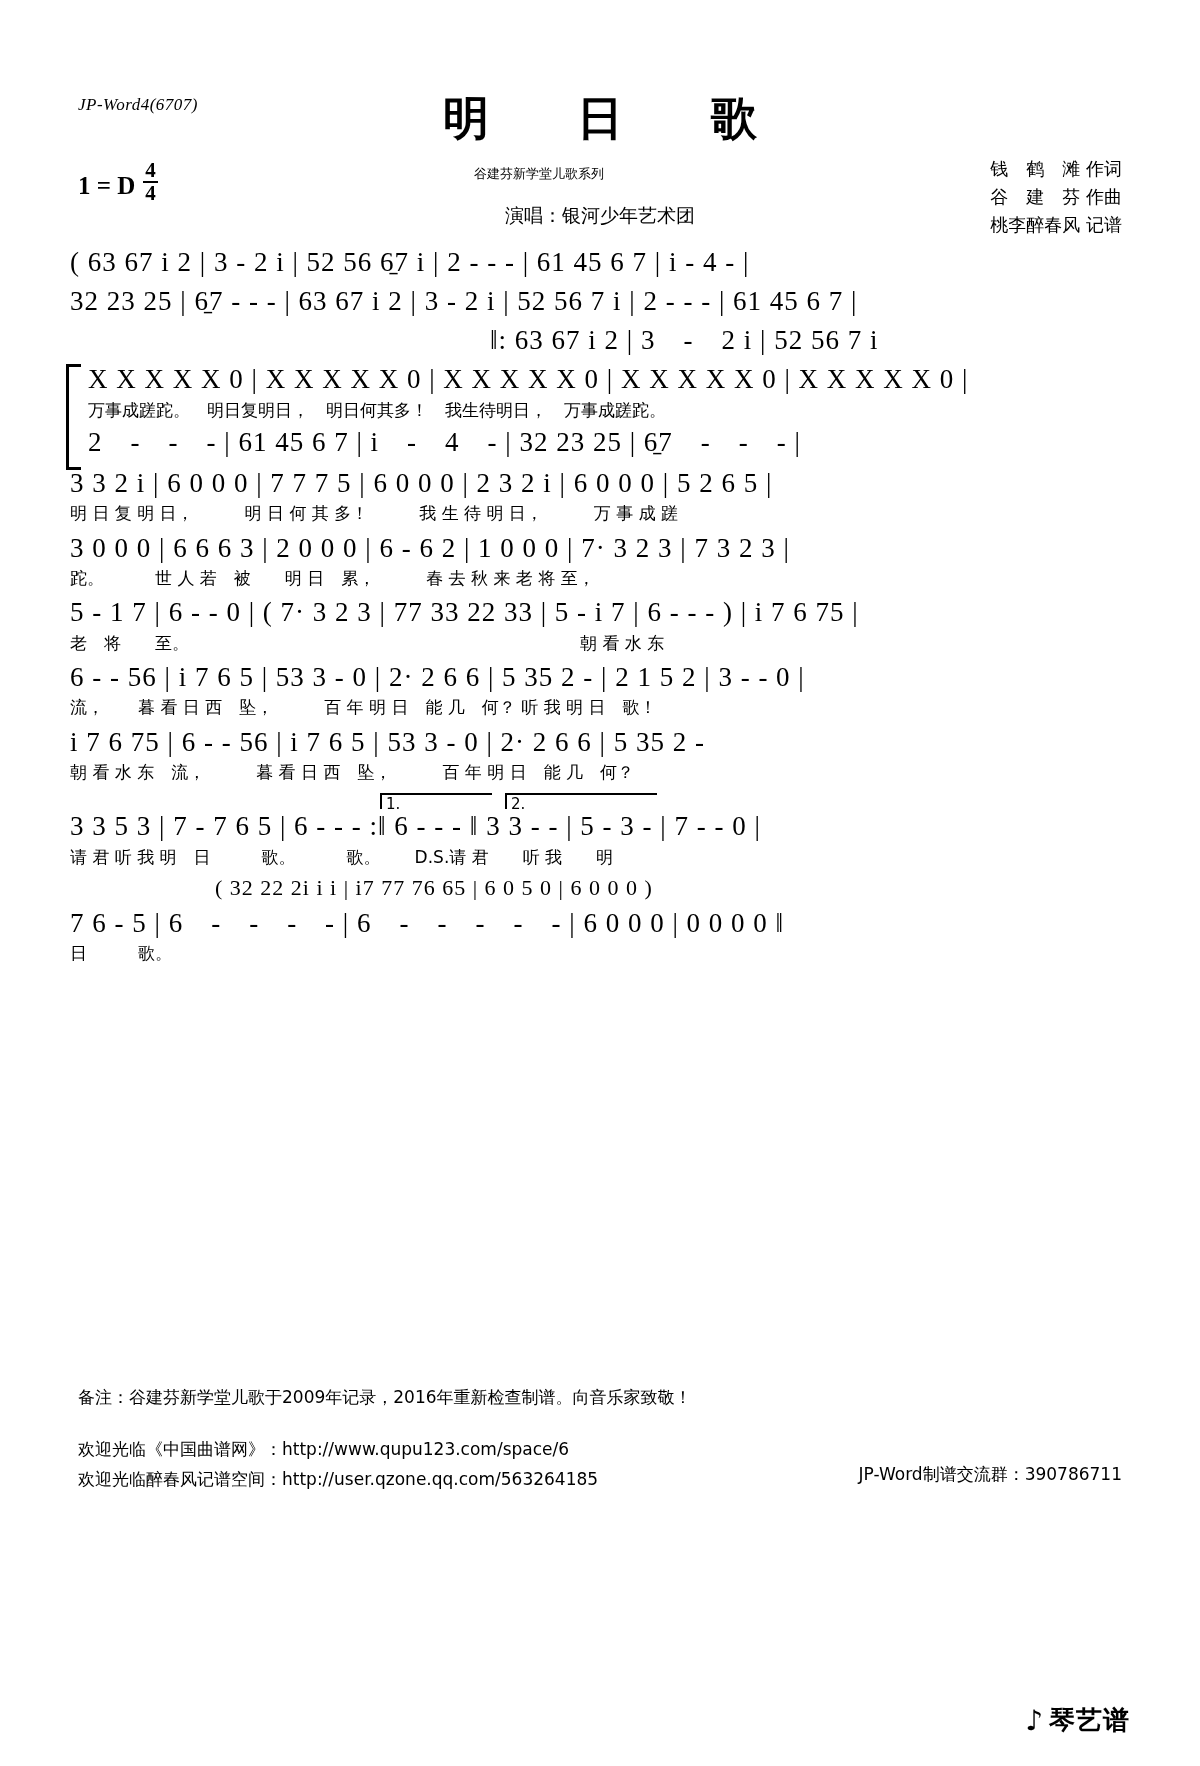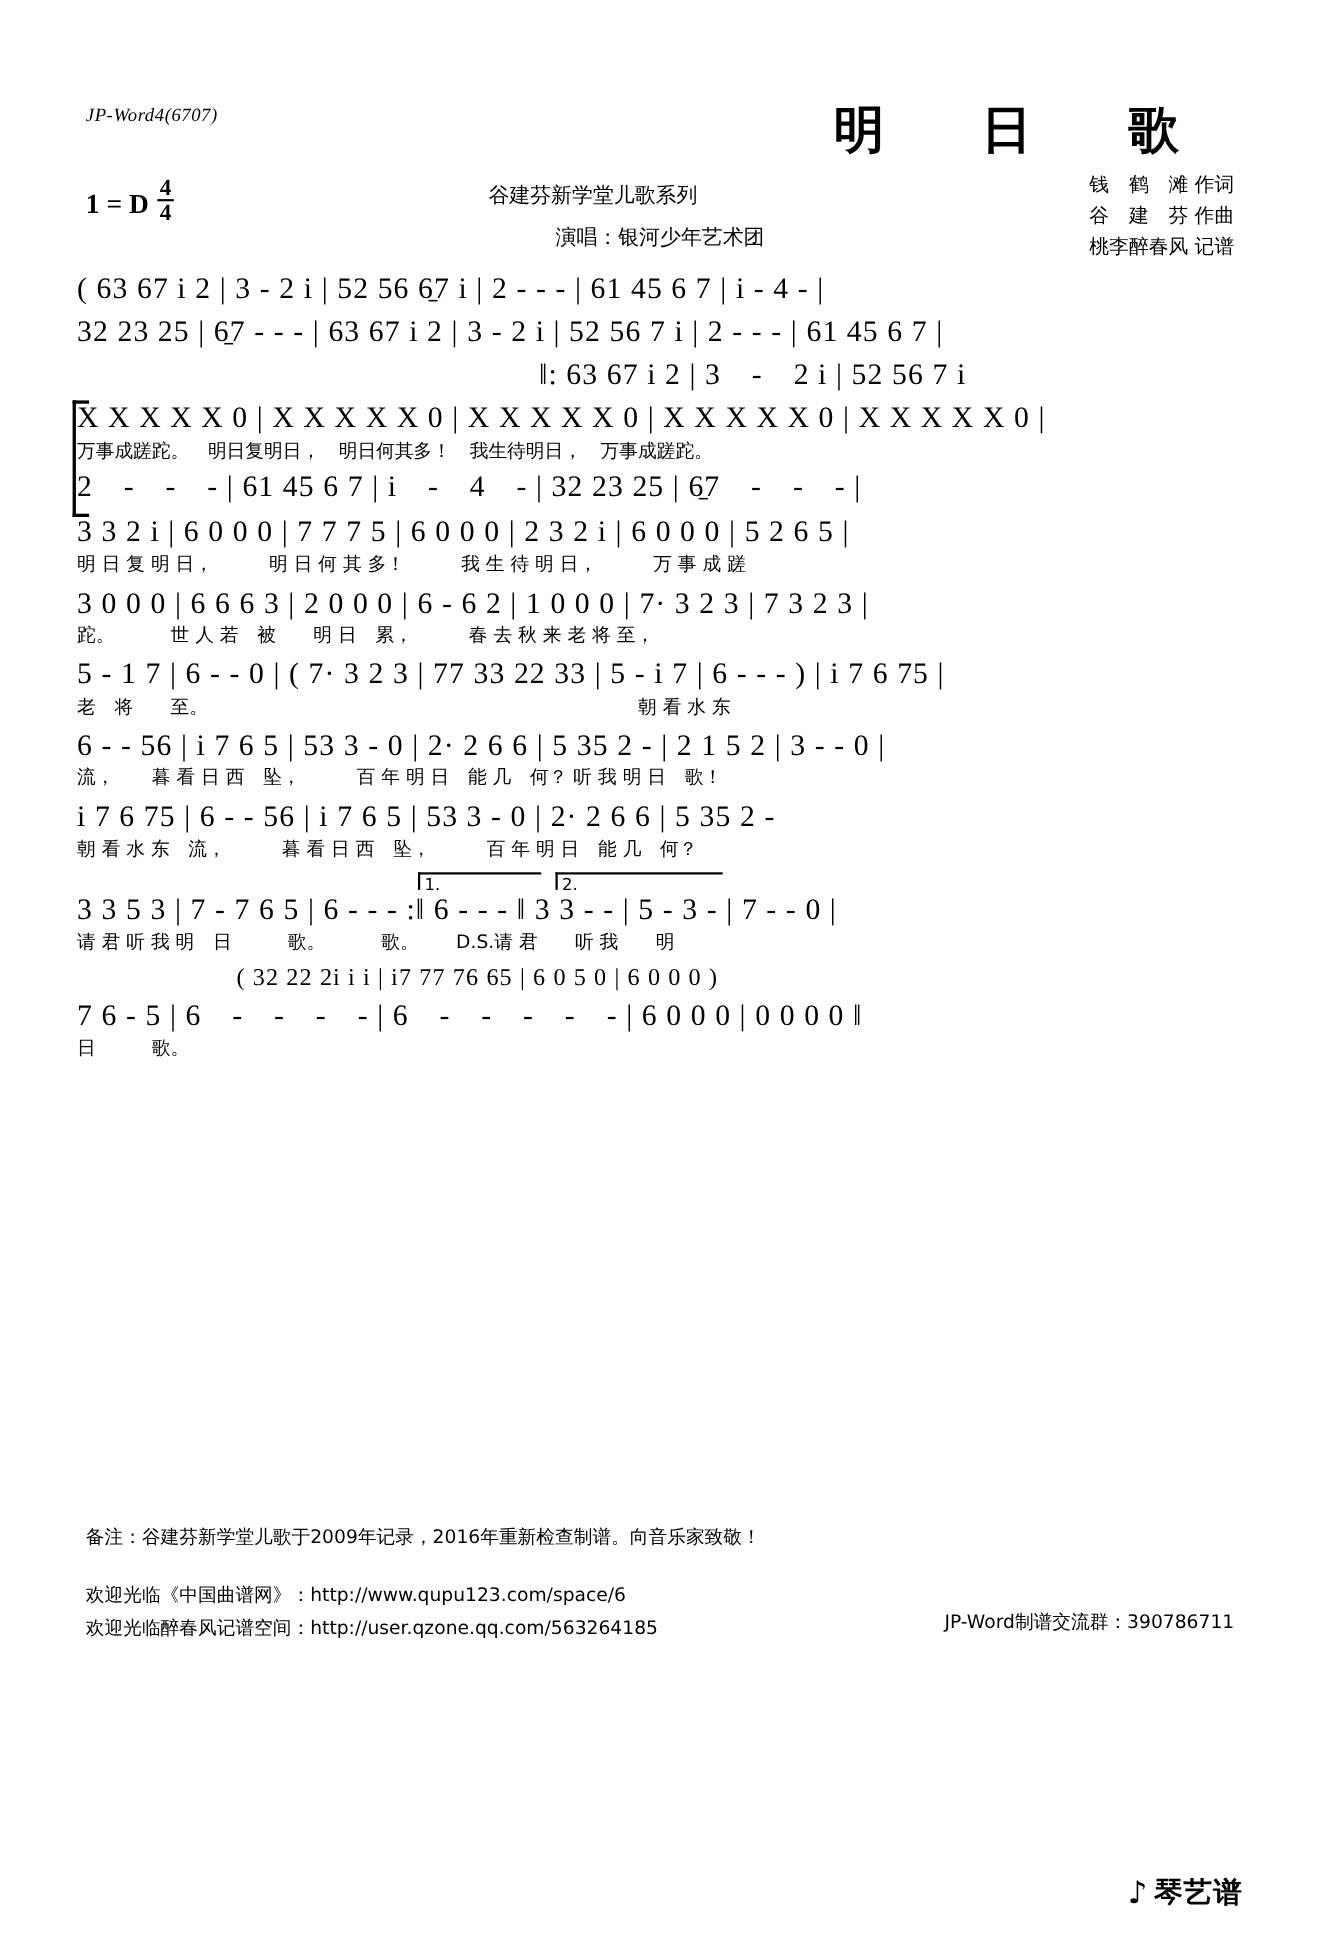--- a/index.html
+++ b/index.html
@@ -1,23 +1,23 @@
 <!DOCTYPE html>
 <html><head>
 <meta charset="utf-8">
 <style>
   html,body{margin:0;padding:0;background:#ffffff;}
   body{width:1200px;height:1766px;position:relative;font-family:"Liberation Serif",serif;color:#000;}
   .page{position:relative;width:1200px;height:1766px;overflow:hidden;}
 
   .code{position:absolute;left:78px;top:95px;font-style:italic;font-family:"Liberation Serif",serif;font-size:17px;letter-spacing:.5px;}
 
-  .title{position:absolute;left:0;top:88px;width:1108px;text-align:right;font-family:"DejaVu Serif",serif;font-weight:bold;font-size:46px;letter-spacing:36px;text-indent:36px;}
+  .title{position:absolute;left:0;top:88px;width:1108px;text-align:center;font-family:"DejaVu Serif",serif;font-weight:bold;font-size:46px;letter-spacing:36px;text-indent:36px;padding-left:46px;}
 
-  .subtitle{position:absolute;left:0;top:165px;width:1078px;text-align:center;font-size:19px;font-family:"DejaVu Sans",sans-serif;}
+  .subtitle{position:absolute;left:0;top:165px;width:1078px;text-align:center;font-size:13px;font-family:"DejaVu Sans",sans-serif;}
   .subtitle2{position:absolute;left:0;top:203px;width:1200px;text-align:center;font-size:19px;font-family:"DejaVu Sans",sans-serif;}
 
   .keysig{position:absolute;left:78px;top:160px;font-size:25px;font-family:"Liberation Serif",serif;font-weight:bold;}
   .keysig .frac{display:inline-block;vertical-align:-6px;margin-left:8px;text-align:center;line-height:1.0;font-size:21px;}
   .keysig .frac .num{display:block;border-bottom:2px solid #000;padding:0 2px;}
   .keysig .frac .den{display:block;padding:0 2px;}
 
   .credits{position:absolute;right:78px;top:155px;text-align:center;font-size:18px;font-family:"DejaVu Sans",sans-serif;line-height:1.55;}
 
   .score{position:absolute;left:70px;top:243px;width:1060px;}
@@ -68,21 +68,21 @@
       <div class="notes">32 23 25 | 6̱7 - - - | 63 67 i 2 | 3 - 2 i | 52 56 7 i | 2 - - - | 61 45 6 7 |</div>
       <div class="lyr"></div>
     </div>
 
 
     <div class="line">
       <div class="notes" style="margin-left:420px;">‖: 63 67 i 2 | 3　-　2 i | 52 56 7 i</div>
       <div class="lyr"></div>
     </div>
 
-    <div class="line" style="">
+    <div class="line" style="padding-left:18px;">
       <div class="bracket" style="top:4px;height:100px;"></div>
       <div class="notes">X X X X X 0 | X X X X X 0 | X X X X X 0 | X X X X X 0 | X X X X X 0 |</div>
       <div class="lyr">万事成蹉跎。　明日复明日，　明日何其多！　我生待明日，　万事成蹉跎。</div>
       <div class="notes">2　-　-　- | 61 45 6 7 | i　-　4　- | 32 23 25 | 6̱7　-　-　- |</div>
     </div>
 
     <div class="line">
       <div class="notes">3 3 2 i | 6 0 0 0 | 7 7 7 5 | 6 0 0 0 | 2 3 2 i | 6 0 0 0 | 5 2 6 5 |</div>
       <div class="lyr">明 日 复 明 日，　　　明 日 何 其 多！　　　我 生 待 明 日，　　　万 事 成 蹉</div>
     </div>

